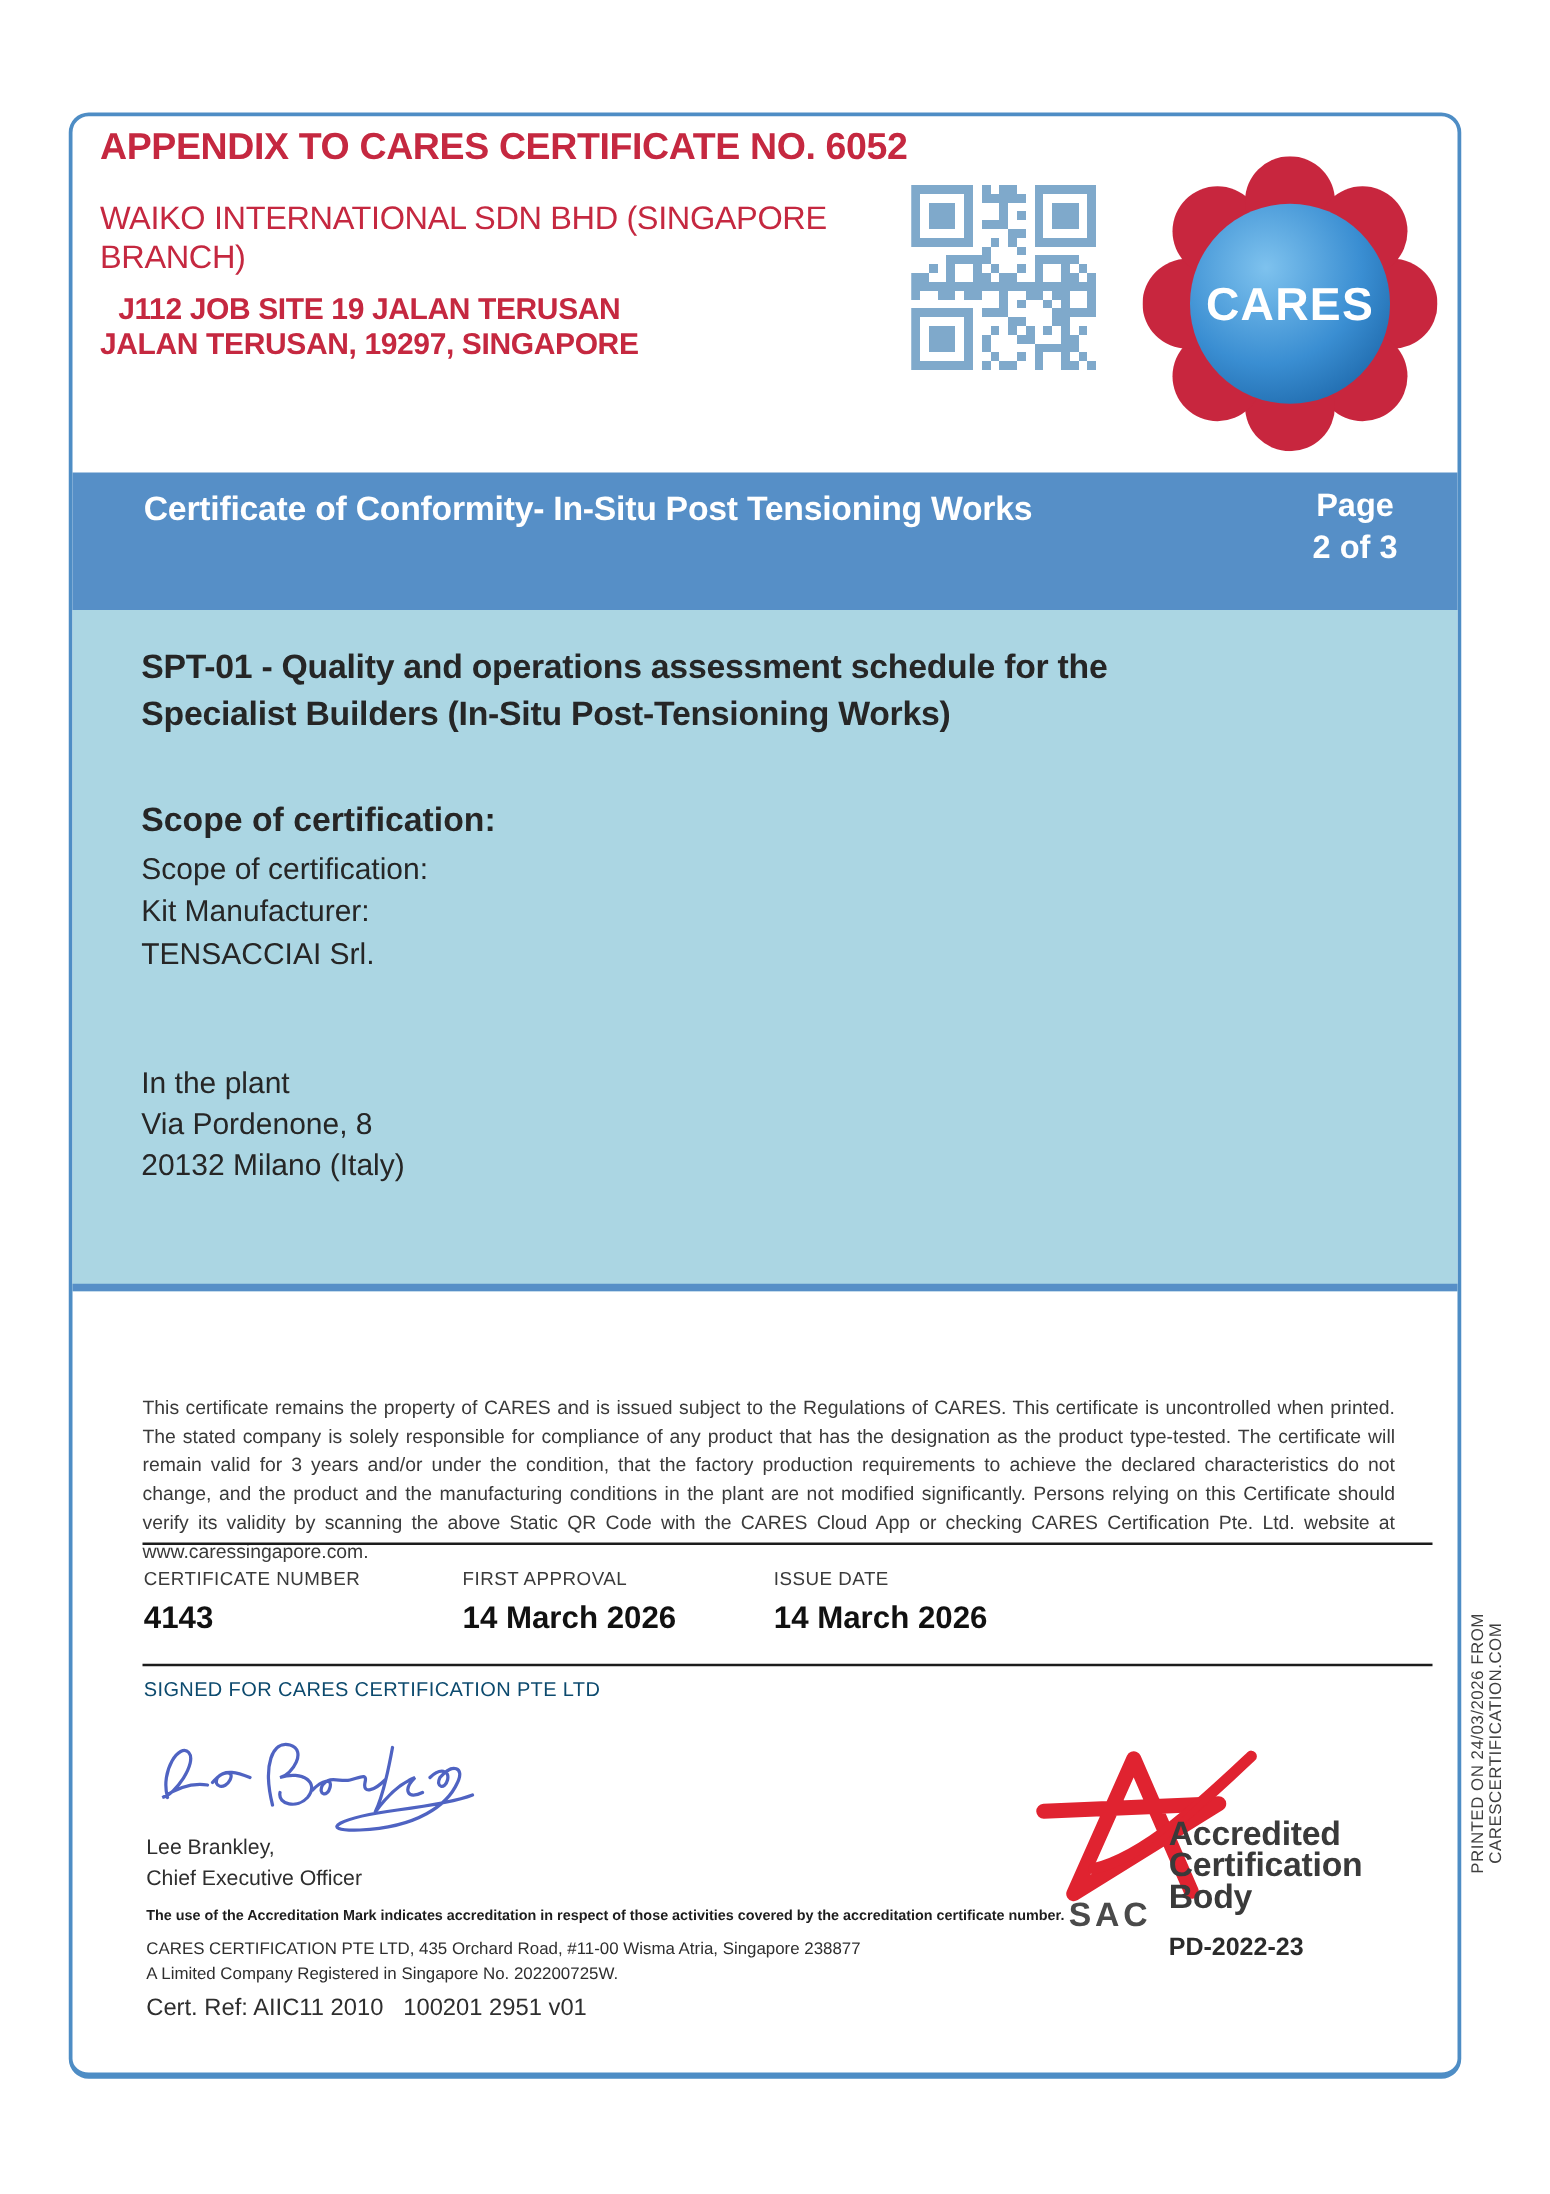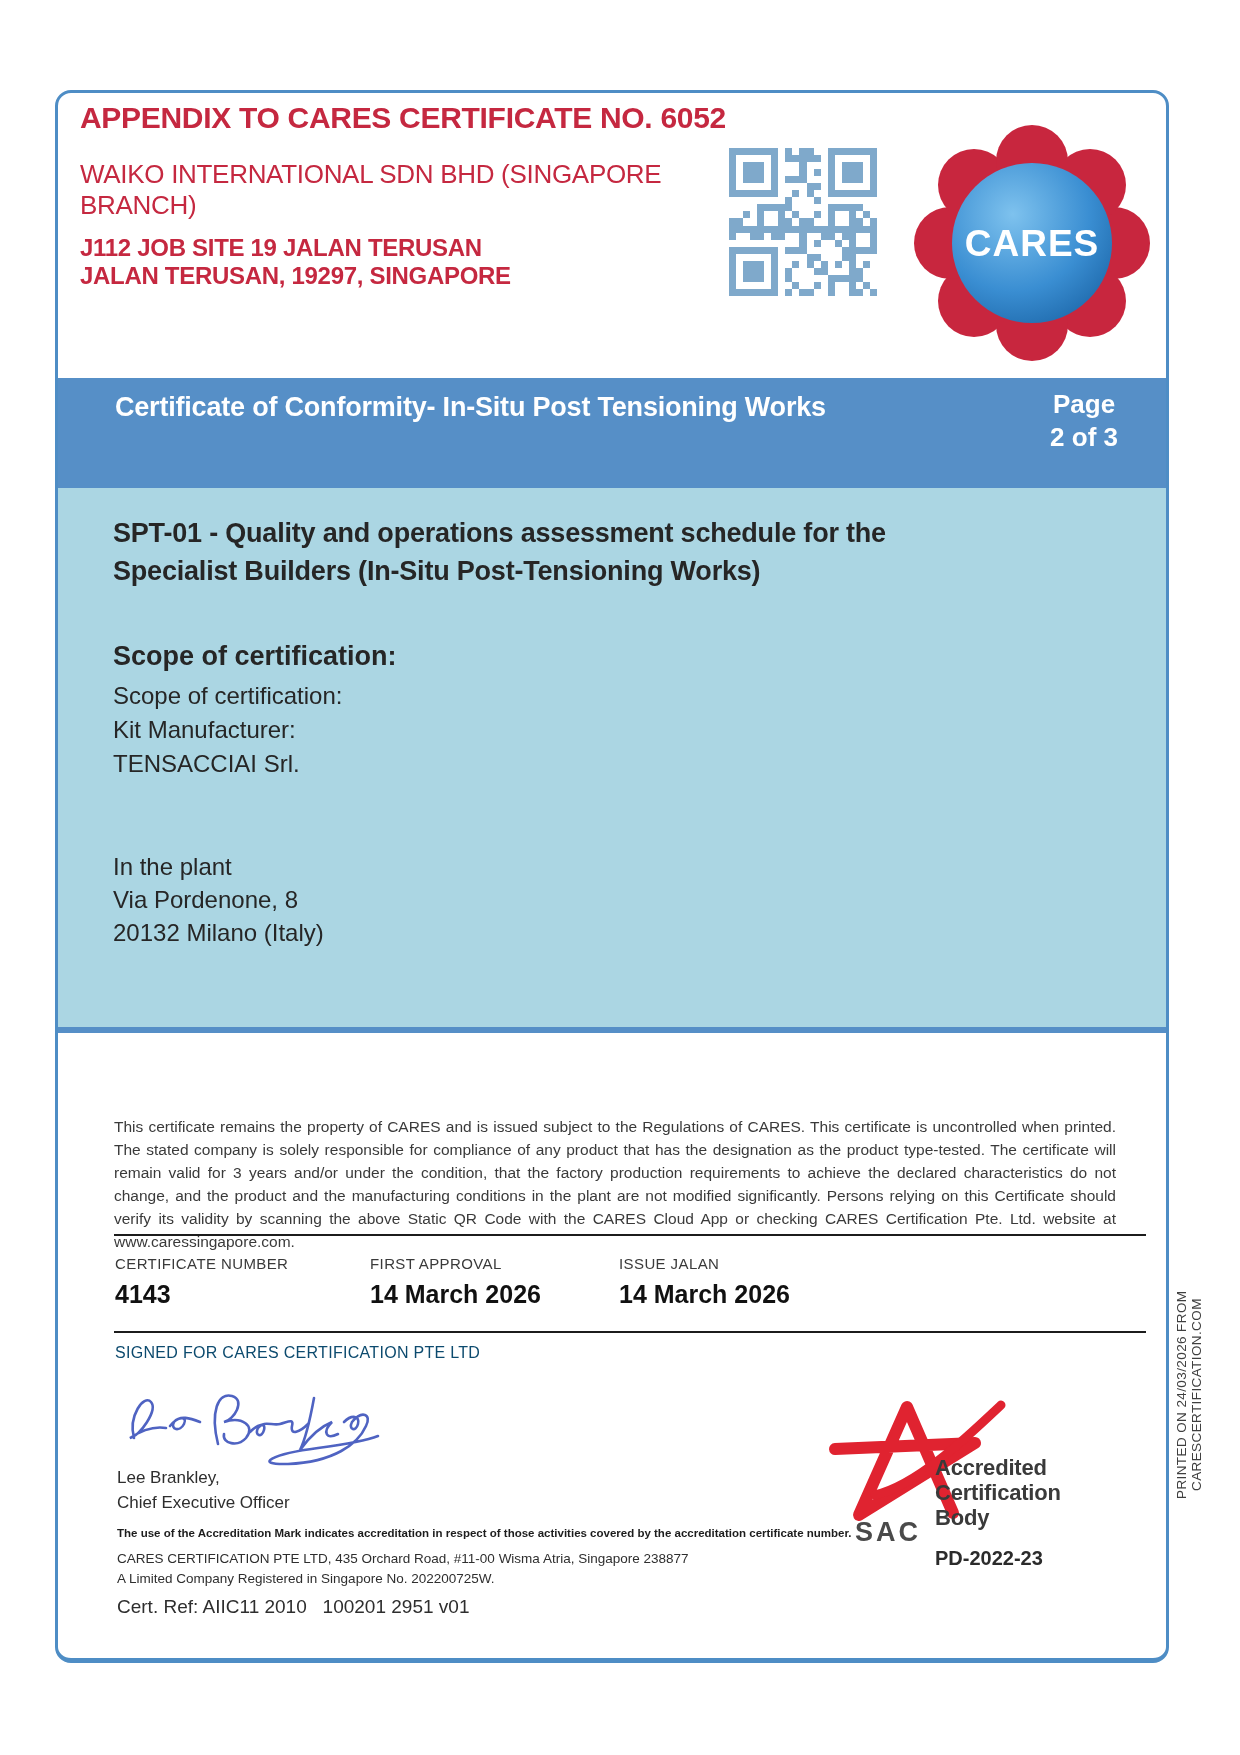--- a/index.html
+++ b/index.html
@@ -13,21 +13,21 @@
   
   #cert-box {
     position:absolute; left:55px; top:90px; width:1114px; height:1573px;
     border:3px solid #4e8dc5; border-bottom-width:5px; border-radius:16px;
     background:#fff;
   }
 
   
   #main-title   { left:22px; top:8px;  font-size:30px; font-weight:800; color:#c52840; letter-spacing:-0.3px; }
   #company-name { left:22px; top:66px; font-size:26px; font-weight:400; color:#c52840; line-height:31px; letter-spacing:-0.3px; }
-  #company-addr { left:22px; top:141px; font-size:24px; font-weight:800; color:#c52840; line-height:28px; letter-spacing:-0.3px; }
+  #company-addr { left:22px; top:141px; font-size:24px; font-weight:800; color:#c52840; line-height:28px; letter-spacing:-0.3px;text-align:center; }
 
   #qr { left:671px; top:55px; width:148px; height:148px; }
   #qr svg { width:100%; height:100%; display:block; }
 
   #cares-logo { left:856px; top:32px; width:236px; height:236px; }
   #cares-logo svg { width:100%; height:100%; display:block; }
 
   
   #banner {
     left:0; top:285px; width:1108px; height:110px; background:#568fc7;
@@ -68,21 +68,21 @@
 
   #acc-note  { left:59px; top:1434px; font-size:11.5px; font-weight:800; color:#1d1d1d; }
   #company-info { left:59px; top:1456px; font-size:13.5px; color:#2e2e2e; line-height:20px; }
   #cert-ref  { left:59px; top:1503px; font-size:19px; color:#2e2e2e; }
 
   
   #sac { left:697px; top:1302px; width:405px; height:200px; }
   #sac-mark { left:62px; top:2px; width:190px; height:128px; }
   #sac-mark svg { width:100%; height:100%; display:block; }
   #sac-label { left:100px; top:122px; font-size:27px; font-weight:800; color:#4a4a4a; letter-spacing:3px; }
-  #sac-body  { left:180px; top:60px; font-size:22px; font-weight:800; color:#3a3a3a; line-height:25px; letter-spacing:-0.2px; }
+  #sac-body  { left:180px; top:60px; font-size:27px; font-weight:800; color:#3a3a3a; line-height:25px; letter-spacing:-0.2px; }
   #sac-code  { left:180px; top:152px; font-size:20px; font-weight:800; color:#2b2b2b; }
 
   
   #print-note {
     position:absolute; left:1176px; top:1200px; height:390px; width:26px;
     writing-mode:vertical-rl; transform:rotate(180deg);
     font-size:13.5px; color:#3f3f3f; letter-spacing:0.4px;
     display:flex; align-items:center; justify-content:center; text-align:center;
   }
 </style>
@@ -287,21 +287,21 @@
 
     <div id="field-0" class="abs field">
       <div class="flabel">CERTIFICATE NUMBER</div>
       <div class="fvalue">4143</div>
     </div>
     <div id="field-1" class="abs field">
       <div class="flabel">FIRST APPROVAL</div>
       <div class="fvalue">14 March 2026</div>
     </div>
     <div id="field-2" class="abs field">
-      <div class="flabel">ISSUE JALAN</div>
+      <div class="flabel">ISSUE DATE</div>
       <div class="fvalue">14 March 2026</div>
     </div>
 
     <div id="rule-b" class="abs rule"></div>
 
     <div id="signed-for" class="abs">SIGNED FOR CARES CERTIFICATION PTE LTD</div>
 
     <div id="signature" class="abs">
       <svg viewBox="0 0 270 88" aria-hidden="true">
         <g stroke="#4f63c2" stroke-width="2.6" fill="none" stroke-linecap="round">

